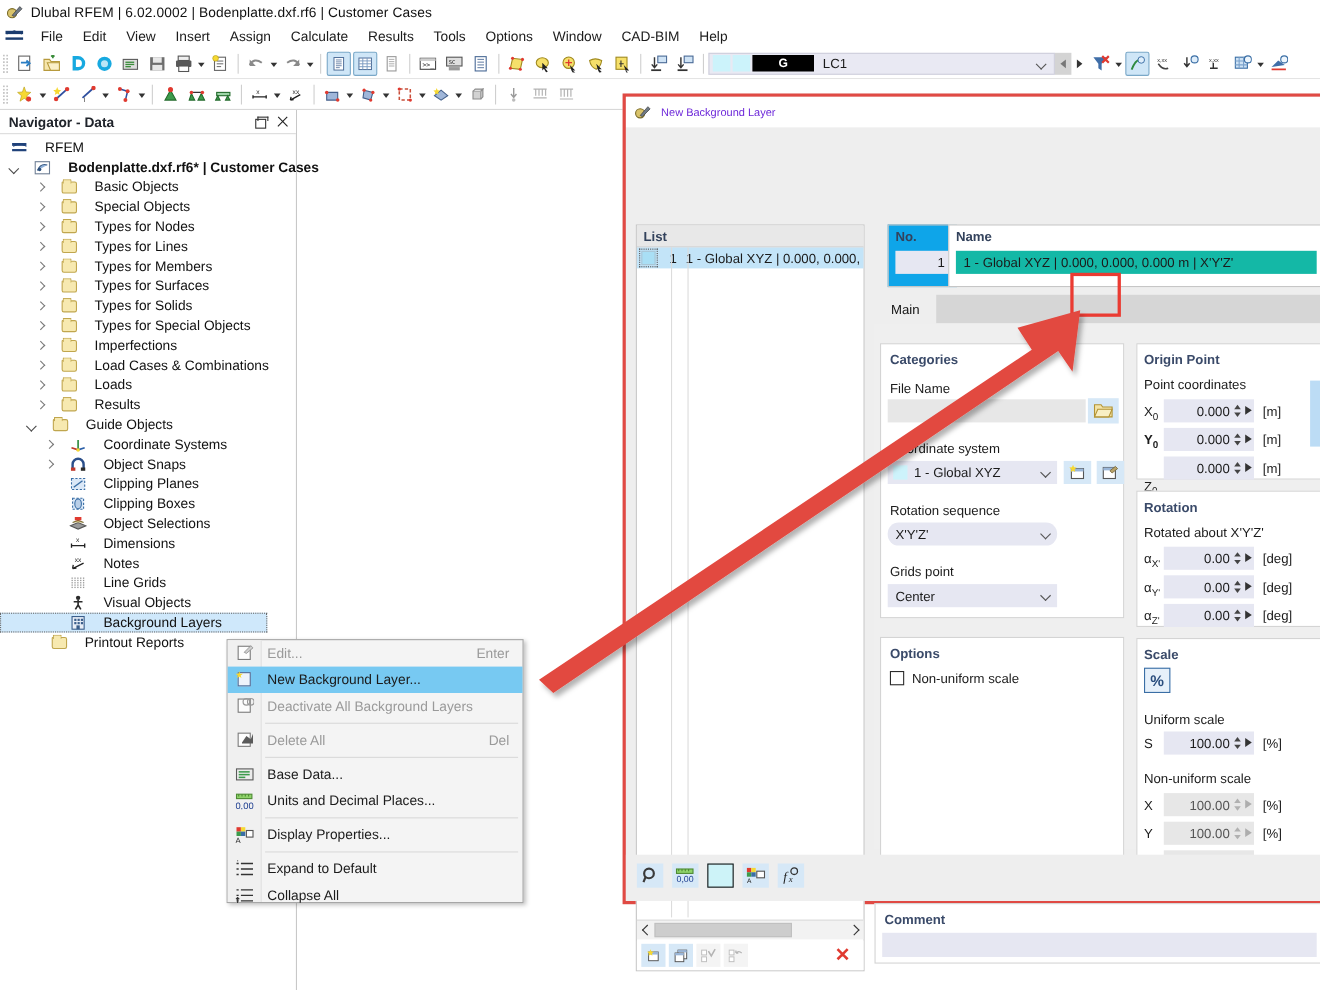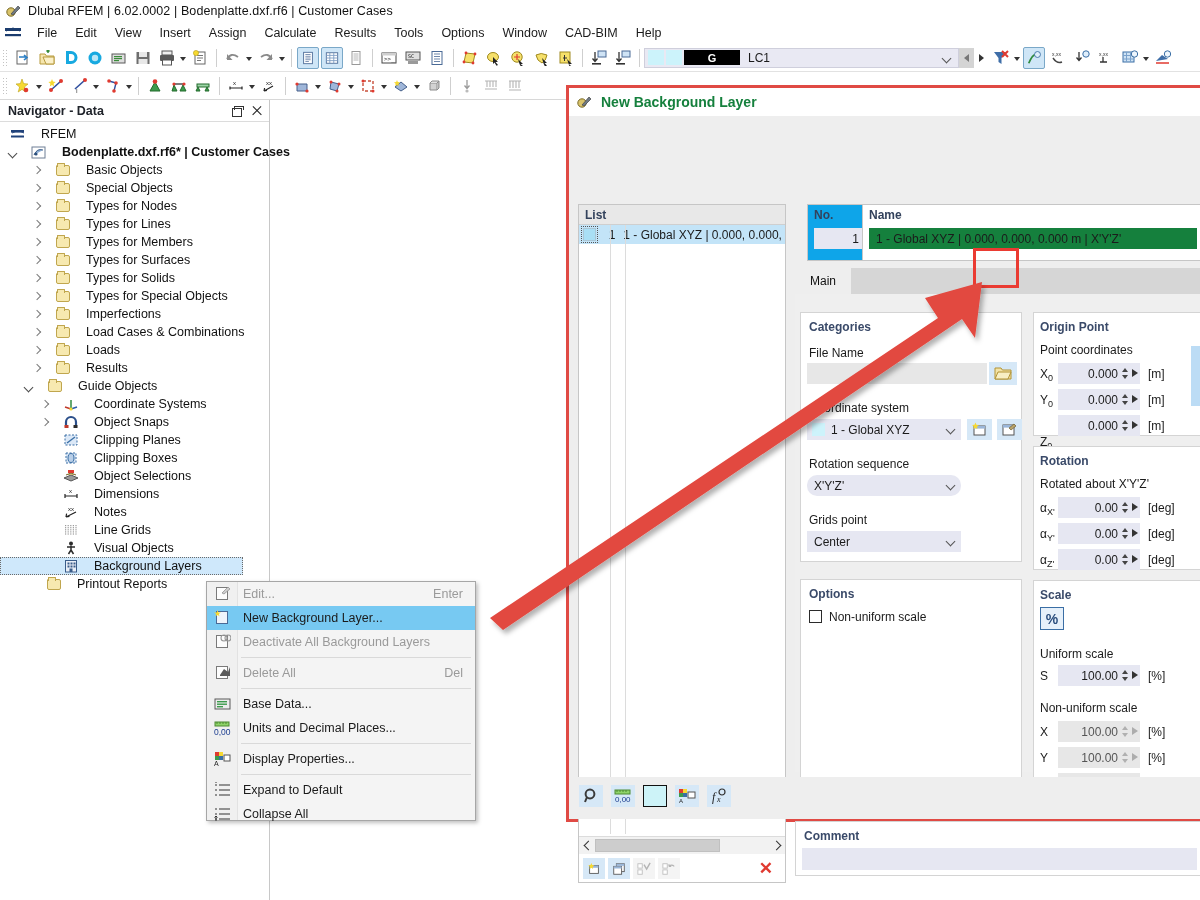--- a/index.html
+++ b/index.html
@@ -117,21 +117,21 @@
   .mini-star { position:absolute; left:0px; top:0px; width:7px; height:7px; background:#f8d92e;
      clip-path: polygon(50% 0,61% 35%,98% 35%,68% 57%,79% 91%,50% 70%,21% 91%,32% 57%,2% 35%,39% 35%); }
 
   
   .dialog {
     position:absolute; left:566px; top:85px; width:640px; height:737px;
     background:#f0f0f0; border:3px solid #e04a44; z-index:30;
   }
   .dlg-title { height:28px; display:flex; align-items:center; padding-left:8px; background:#ffffff; }
   .dlg-title .dt-ic { width:16px; height:16px; margin-right:8px; position:relative; }
-  .dlg-title .dt-text { font-size:14px; color:#15803d;font-weight:bold; }
+  .dlg-title .dt-text { font-size:10px; color:#6d28d9; }
 
   .dlg-body { position:absolute; left:0; top:28px; right:0; bottom:0; background:#eeeeee; }
 
   
   .list-panel {
     position:absolute; left:9px; top:88px; width:208px; height:679px;
     background:#fff; border:1px solid #c6c6c6;
   }
   .list-hdr { height:20px; background:#e8e8e8; border-bottom:1px solid #cfcfcf;
     display:flex; align-items:center; padding-left:6px; font-size:12px; font-weight:bold; color:#33425c; }
@@ -164,21 +164,21 @@
   .no-box .hdr { height:20px; display:flex; align-items:center; padding-left:6px;
     font-size:12px; font-weight:bold; color:#33425c; }
   .no-field { position:absolute; left:6px; top:23px; width:51px; height:21px;
     background:#e6e7f2; display:flex; align-items:center; justify-content:flex-end;
     padding-right:6px; font-size:12px; }
   .name-box { position:absolute; left:293px; top:88px; right:-1px; height:57px;
     background:#fff; border:1px solid #c6c6c6; }
   .name-box .hdr { height:20px; display:flex; align-items:center; padding-left:6px;
     font-size:12px; font-weight:bold; color:#33425c; }
   .name-field { position:absolute; left:6px; top:23px; right:6px; height:21px;
-    background:#15803d; display:flex; align-items:center; padding-left:7px; font-size:12px; }
+    background:#14b8a6; display:flex; align-items:center; padding-left:7px; font-size:12px; }
 
   
   .tabstrip { position:absolute; left:226px; top:152px; right:0; height:26px; }
   .tab { position:absolute; left:0; top:0; width:56px; height:26px; background:#eeeeee;
     display:flex; align-items:center; justify-content:center; font-size:12px; color:#111; }
   .tabstrip .rest { position:absolute; left:56px; top:0; right:0; height:26px; background:#d6d6d6; }
 
   .tabpage { position:absolute; left:226px; top:178px; right:0; bottom:47px; background:#efefef; }
 
   
@@ -1111,21 +1111,21 @@
           <div class="fld-label" style="left:28px; top:30px;">Non-uniform scale</div>
         </div>
 
         <div class="grp" style="left:238px; top:18px; width:176px; height:124px;">
           <div class="grp-title" style="left:6px; top:7px;">Origin Point</div>
           <div class="fld-label" style="left:6px; top:30px;">Point coordinates</div>
           <div id="origin-rows">
               <div class="fld-label" style="left: 6px; top: 54px;">X<sub style="font-size:9px">0</sub></div>
               <div class="numfield" style="left: 24px; top: 50px; width: 82px;">0.000<span class="spin"></span><span class="play"></span></div>
               <div class="unit" style="left: 114px; top: 54px;">[m]</div>
-              <div class="fld-label" style="left: 6px; top: 80px;">Y<sub style="font-size:9px">0</sub></div>
+              <div class="fld-label" style="left: 6px; top: 80px; font-weight: bold;">Y<sub style="font-size:9px">0</sub></div>
               <div class="numfield" style="left: 24px; top: 76px; width: 82px;">0.000<span class="spin"></span><span class="play"></span></div>
               <div class="unit" style="left: 114px; top: 80px;">[m]</div>
               <div class="fld-label" style="left: 6px; top: 122px;">Z<sub style="font-size:9px">0</sub></div>
               <div class="numfield" style="left: 24px; top: 102px; width: 82px;">0.000<span class="spin"></span><span class="play"></span></div>
               <div class="unit" style="left: 114px; top: 106px;">[m]</div>
             </div>
         </div>
 
         <div class="grp" style="left:238px; top:152px; width:176px; height:124px;">
           <div class="grp-title" style="left:6px; top:7px;">Rotation</div>

